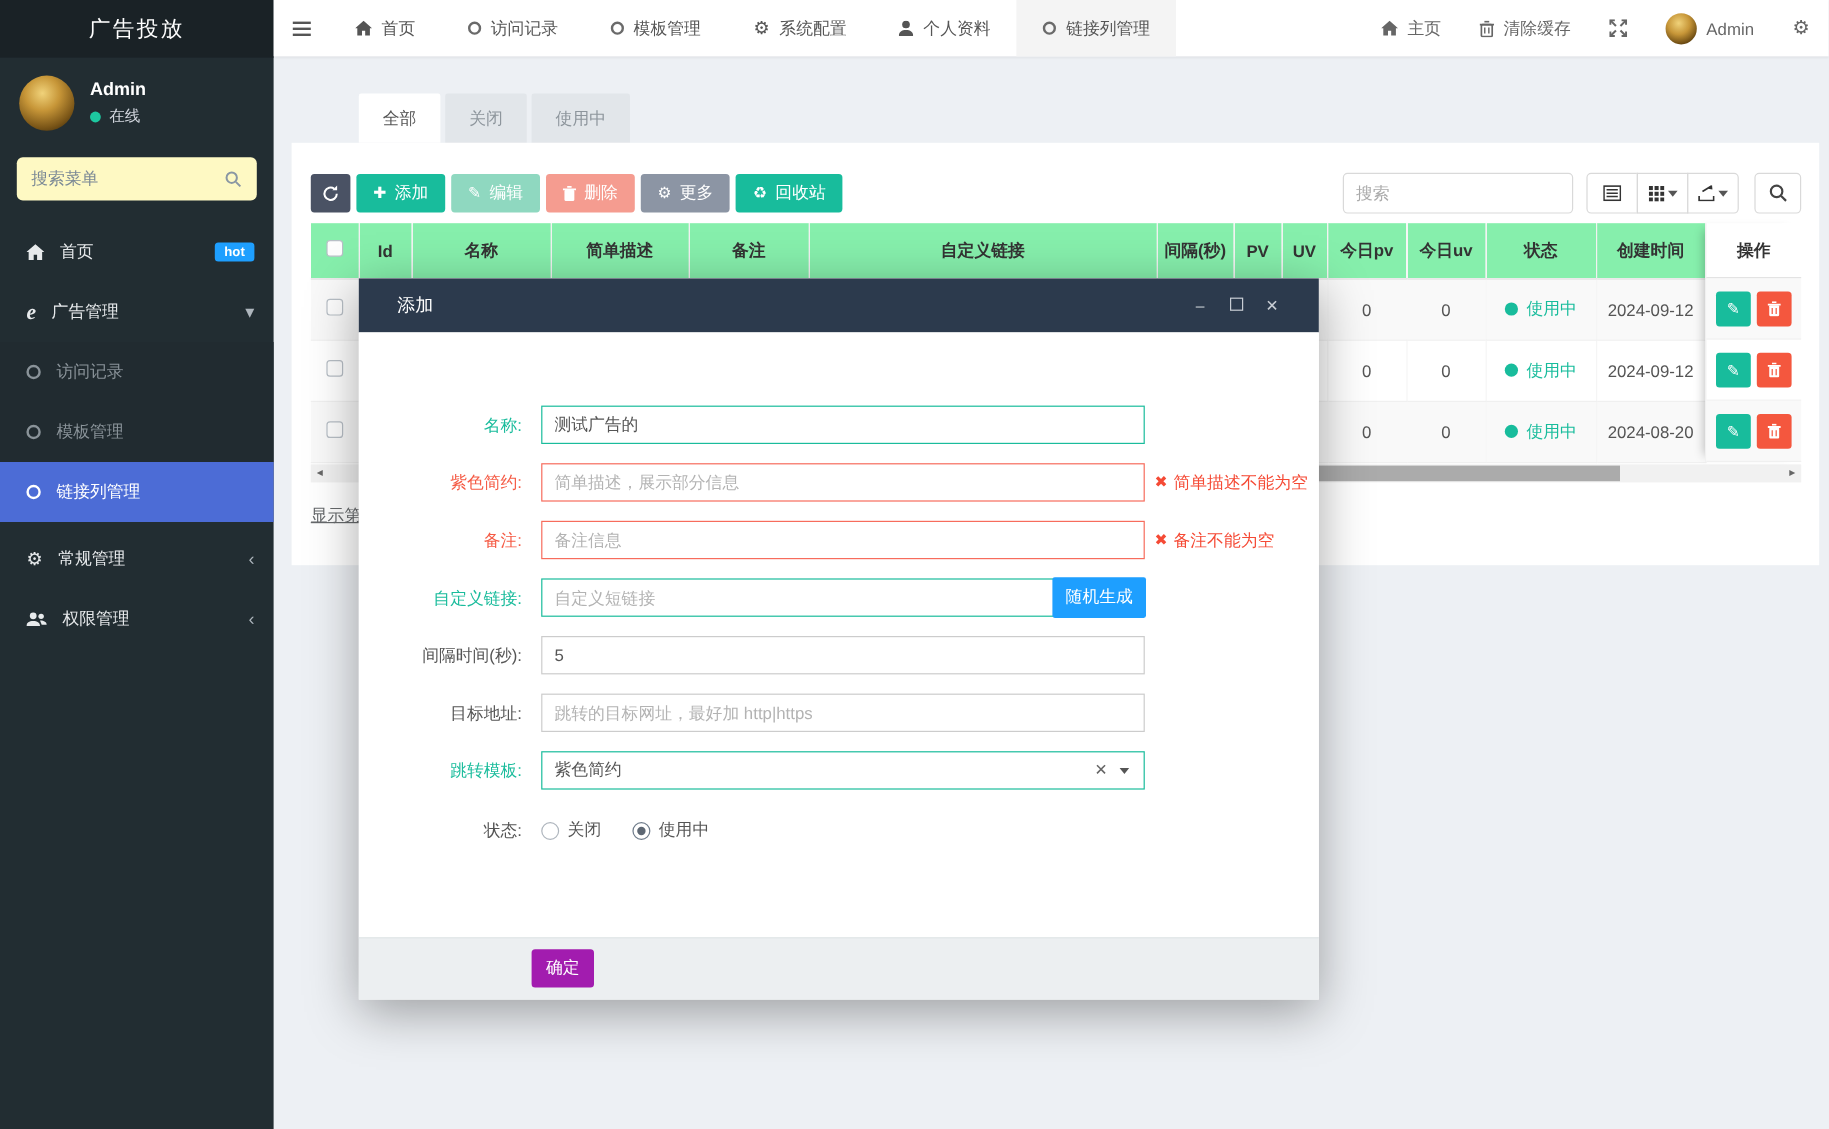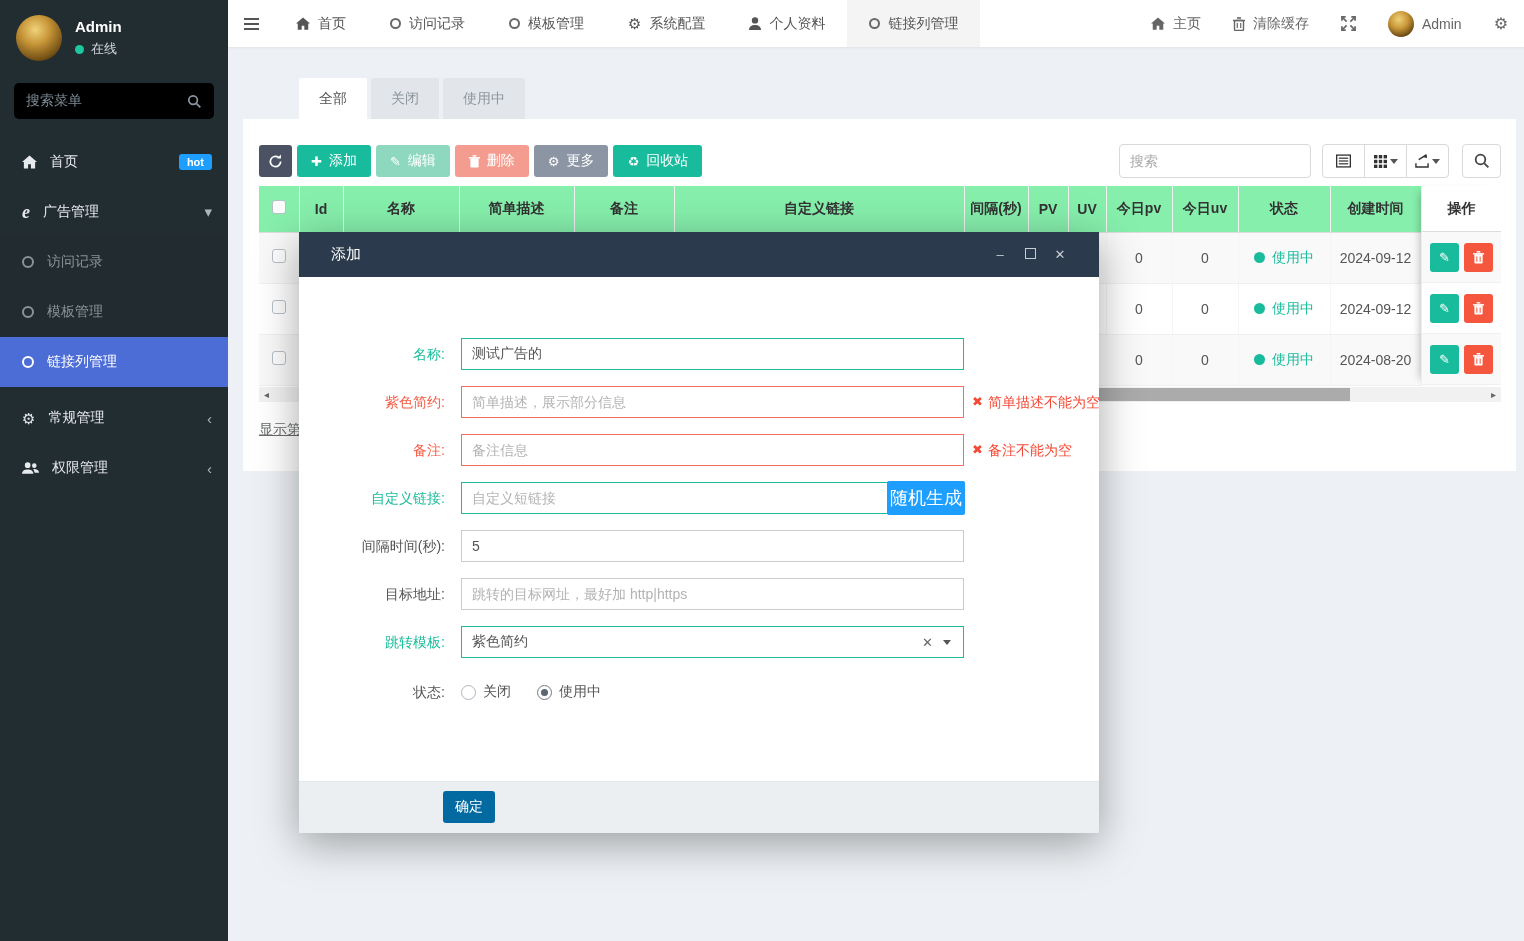--- a/index.html
+++ b/index.html
@@ -15,21 +15,21 @@
   .sidebar { position:absolute; left:0; top:0; width:228px; height:941px; background:#222d32; z-index:10; }
   .brand { height:48px; background:#1a2226; color:#fff; font-size:18px; letter-spacing:2px;
            display:flex; align-items:center; justify-content:center; }
   .user-panel { display:flex; align-items:center; gap:13px; padding:15px 16px 10px; }
   .avatar-lg { width:46px; height:46px; border-radius:50%; flex:0 0 auto;
     background: radial-gradient(circle at 42% 32%, #f0d27a 0%, #c79638 35%, #7a5517 70%, #241a08 100%); }
   .user-name { color:#fff; font-weight:bold; font-size:15px; margin-bottom:5px; }
   .user-status { color:#d2d6de; font-size:13px; display:flex; align-items:center; gap:7px; }
   .dot-online { width:9px; height:9px; border-radius:50%; background:#1dc8a0; display:inline-block; }
 
-  .side-search { margin:12px 14px 4px; background:#000000; border-radius:5px; height:36px;
+  .side-search { margin:12px 14px 4px; background:#fef9c3; border-radius:5px; height:36px;
     display:flex; align-items:center; justify-content:space-between; padding:0 12px; cursor:text;text-align:center; }
   .side-search .ph { color:#7c8a96; }
 
   .menu { margin-top:18px; }
   .menu-item { height:50px; display:flex; align-items:center; gap:13px; padding:0 16px 0 22px;
     color:#e7eaec; cursor:pointer; }
   .menu-item .mi-label { flex:1; }
   .menu-item.sub { color:#8a9399; background:#212b30; }
   .menu-item.active { background:#4c6cd6; color:#fff; }
   .badge-hot { background:#1e9fff; color:#fff; font-size:11px; font-weight:bold;
@@ -126,52 +126,53 @@
 
   
   .modal { position:absolute; left:299px; top:232px; width:800px; height:601px; z-index:50;
     box-shadow:0 10px 40px rgba(0,0,0,.35); background:#fff; }
   .m-head { height:45px; background:#2c3a4d; color:#fff; display:flex; align-items:center; padding:0 32px; }
   .m-title { font-size:15px; }
   .m-ctrls { margin-left:auto; display:flex; align-items:center; gap:16px; color:#c8cdd4; }
   .m-ctrls .mc { cursor:pointer; font-size:13px; width:14px; text-align:center; }
   .mc-max { width:11px; height:11px; border:1px solid #c8cdd4; display:inline-block; }
   .m-body { position:relative; height:504px; background:#fff; }
-  .frow { position:absolute; left:14px; width:100%; height:34px; }
+  .frow { position:absolute; left:4px; width:100%; height:34px; }
   .flabel { position:absolute; left:2px; width:130px; text-align:right; line-height:32px; color:#555; }
   .flabel.teal { color:#1abc9c; }
   .flabel.red { color:#f55b45; }
   .finput { position:absolute; left:148px; width:503px; height:32px; border:1px solid #ccc;
     padding:0 10px; font-size:14px; color:#555; font-family:inherit; background:#fff; }
   .finput::placeholder { color:#b3b3b3; }
   .finput.teal { border-color:#1abc9c; }
   .finput.red { border-color:#f76c5c; }
   .ferr { position:absolute; left:659px; line-height:32px; color:#f54a35; display:flex; gap:5px; align-items:center; white-space:nowrap; }
   .ferr .x { font-size:13px; }
   .btn-rand { position:absolute; left:574px; top:-1px; width:78px; height:34px; background:#1e9fff;
-    color:#fff; border:none; font-size:18px; cursor:pointer; border-radius:2px; font-family:inherit; }
+    color:#fff; border:none; font-size:14px; cursor:pointer; border-radius:2px; font-family:inherit; }
   .fselect { position:absolute; left:148px; width:503px; height:32px; border:1px solid #1abc9c;
     display:flex; align-items:center; padding:0 10px; color:#555; cursor:pointer; }
   .sel-x { position:absolute; right:30px; color:#666; font-size:13px; cursor:pointer; }
   .sel-caret { position:absolute; right:12px; width:0; height:0; border-left:4px solid transparent;
     border-right:4px solid transparent; border-top:5px solid #555; }
   .radio-row { position:absolute; left:148px; display:flex; align-items:center; gap:26px; height:32px; }
   .radio { display:flex; align-items:center; gap:7px; cursor:pointer; }
   .rdo { width:15px; height:15px; border:1px solid #aeb5bd; border-radius:50%; background:#fff;
     display:inline-flex; align-items:center; justify-content:center; }
   .rdo.on { border-color:#6e7b8a; }
   .rdo.on i { width:7px; height:7px; border-radius:50%; background:#5d6773; }
   .m-foot { height:52px; background:#eceff1; border-top:1px solid #e2e6e8; position:relative; }
-  .btn-ok { position:absolute; left:144px; top:9px; width:52px; height:32px; background:#0369a1;
+  .btn-ok { position:absolute; left:144px; top:9px; width:52px; height:32px; background:#a21caf;
     color:#fff; border:none; border-radius:3px; font-size:14px; cursor:pointer; font-family:inherit; }
 </style>
 </head>
 <body>
 
 <div class="sidebar">
+  <div class="brand">广告投放</div>
 
   <div class="user-panel">
     <div class="avatar-lg"></div>
     <div>
       <div class="user-name">Admin</div>
       <div class="user-status">
         <span class="dot-online"></span>
         <span>在线</span>
       </div>
     </div>

